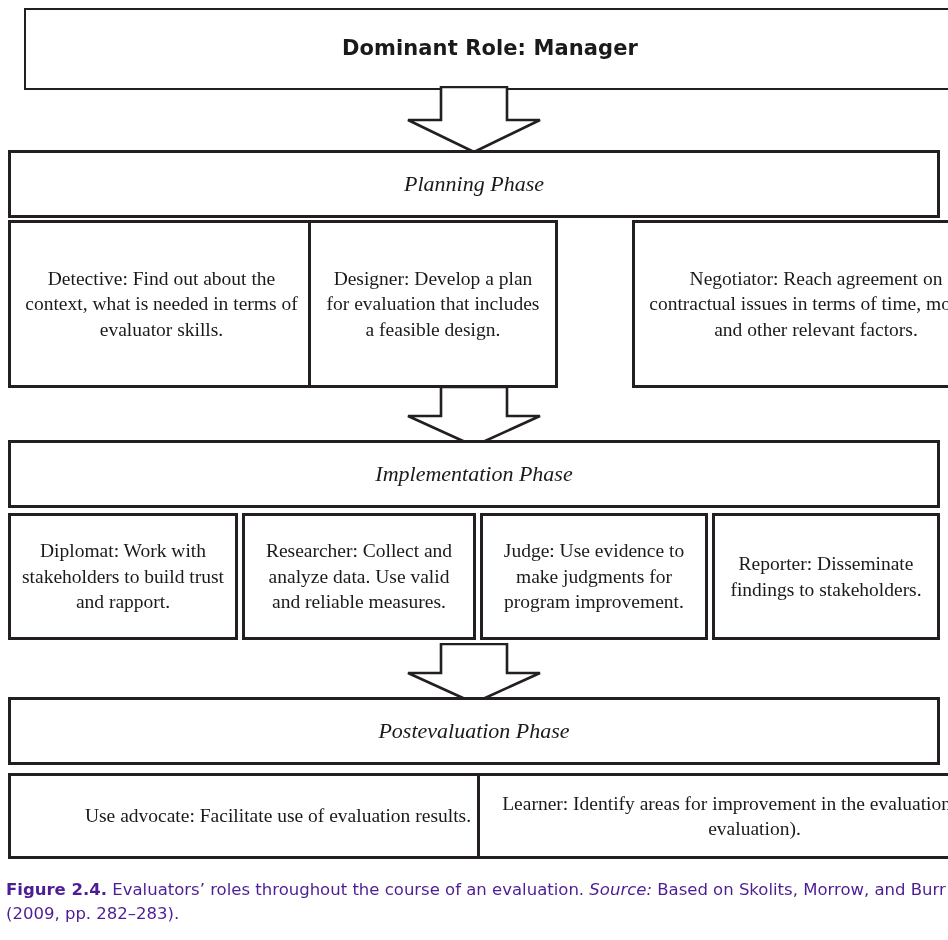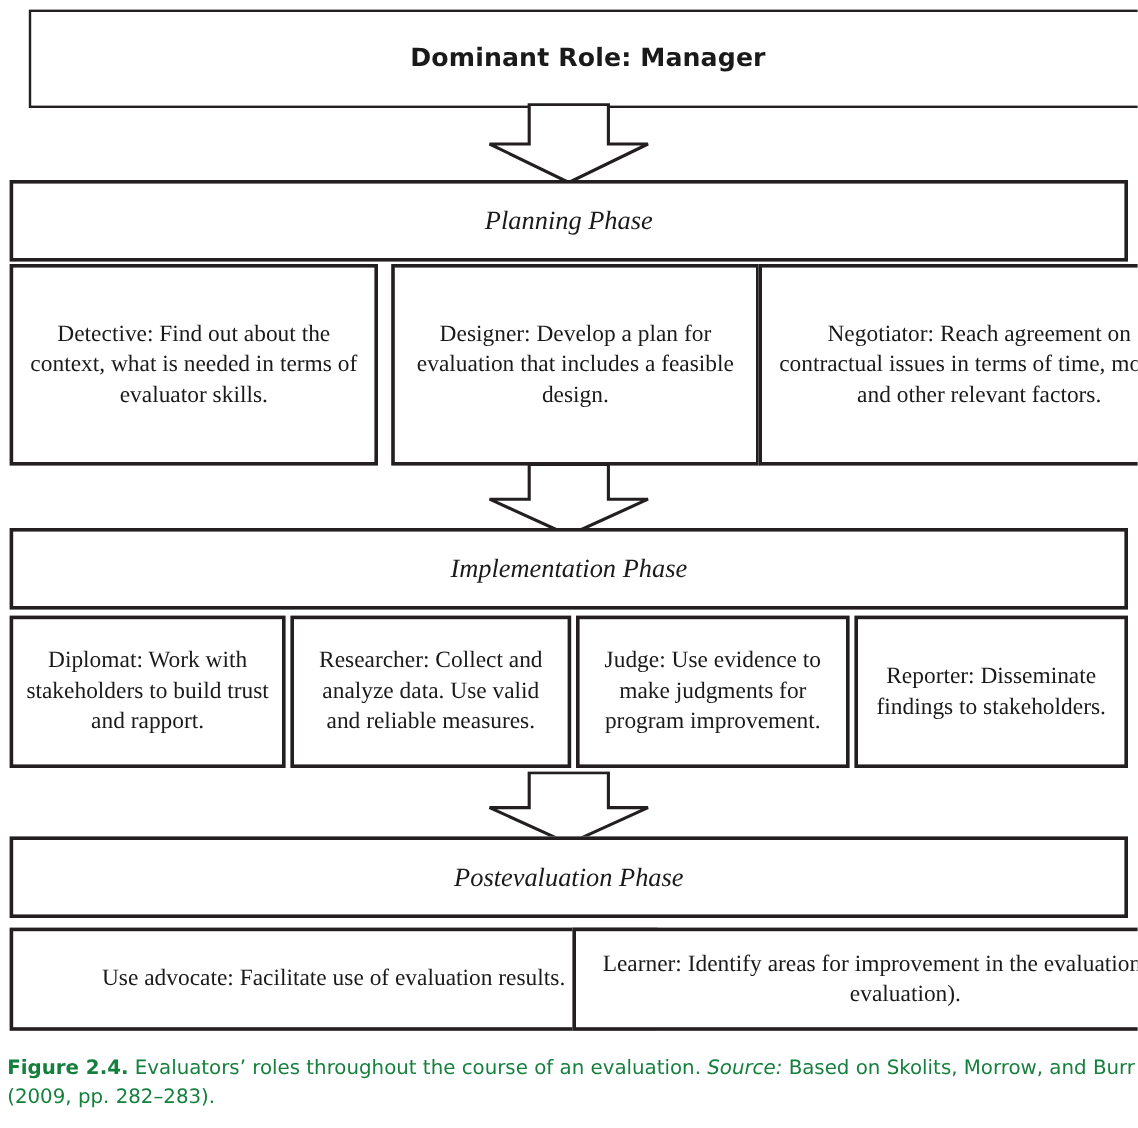--- a/index.html
+++ b/index.html
@@ -64,21 +64,21 @@
   #phase-postevals  { left: 8px; top: 697px; width: 932px; height: 68px; }
 
   
   .role-box .txt {
     font-size: 19.5px;
   }
 
   
   .row-planning .role-box { top: 220px; height: 168px; }
   #role-detective  { left: 8px;   width: 307px; }
-  #role-designer   { left: 326px; width: 307px; }
+  #role-designer   { left: 308px; width: 250px; }
   #role-negotiator { left: 632px; width: 368px; }
 
   
   .row-implementation .role-box { top: 513px; height: 127px; }
   #role-diplomat   { left: 8px;   width: 230px; }
   #role-researcher { left: 242px; width: 234px; }
   #role-judge      { left: 480px; width: 228px; }
   #role-reporter   { left: 712px; width: 228px; }
 
   
@@ -98,21 +98,21 @@
 
   
   #caption {
     position: absolute;
     left: 6px;
     top: 878px;
     width: 940px;
     font-family: "DejaVu Sans", sans-serif;
     font-size: 16.5px;
     line-height: 1.48;
-    color: #15803d;
+    color: #4c1d95;
     text-align: left;
   }
   #caption .cap-label { font-weight: bold; }
   #caption .cap-source { font-style: italic; }
 </style>
 </head>
 <body>
 
 <div id="page">
 

